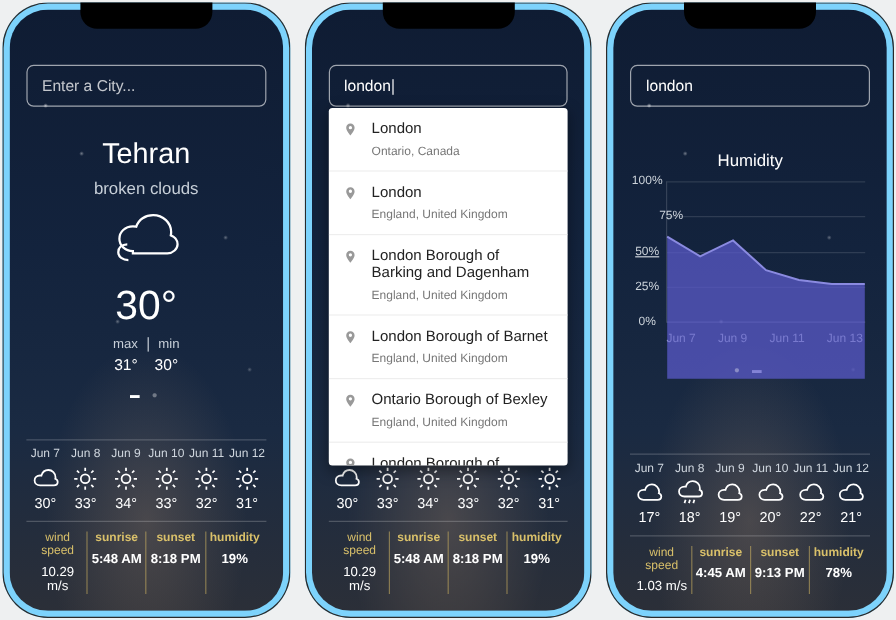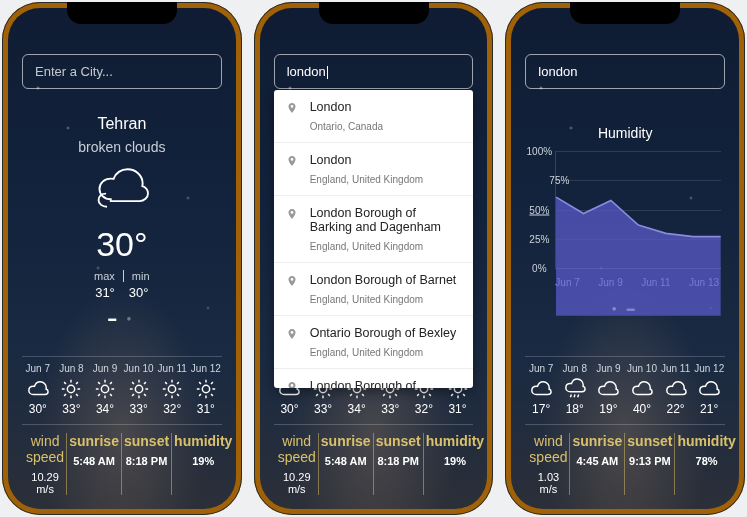--- a/index.html
+++ b/index.html
@@ -5,21 +5,21 @@
   * { box-sizing: border-box; margin: 0; padding: 0; }
   body {
     width: 747px; height: 517px;
     background: #eef0f1;
     font-family: -apple-system, "Helvetica Neue", Arial, sans-serif;
     display: flex; gap: 12px; padding: 2px;
   }
   .phone {
     width: 241px; height: 513px;
     border-radius: 38px;
-    background: #a16207;
+    background: #7dd3fc;
     position: relative;
     padding: 6px;
     box-shadow: 0 0 0 1px #2a2a2a inset;
   }
   .screen {
     width: 100%; height: 100%;
     border-radius: 32px;
     overflow: hidden;
     position: relative;
     background:
@@ -44,21 +44,21 @@
     padding: 9px 12px;
     font-size: 13px;
     color: #fff;
     background: transparent;
     width: 100%;
   }
   .search::placeholder { color: rgba(255,255,255,.75); }
   .cursor { display:inline-block; width:1px; height:13px; background:#fff; vertical-align:middle; margin-left:1px;}
   
   .hero { text-align:center; margin-top: 26px; }
-  .city { font-size: 16px; font-weight:400; }
+  .city { font-size: 24px; font-weight:400; }
   .cond { font-size: 14px; color: #c7cfd8; margin-top:6px; }
   .cloud { margin: 10px auto 6px; width:60px; height:46px; }
   .temp { font-size: 34px; font-weight:500; margin-top:4px;}
   .mm { font-size:11px; color:#c7cfd8; margin-top:6px; display:flex; justify-content:center; gap:8px;}
   .mm .sep { border-left:1px solid #c7cfd8; padding-left:8px;}
   .mmv { font-size:13px; margin-top:3px; display:flex; justify-content:center; gap:14px;}
   .dots { margin-top:14px; text-align:center; letter-spacing:4px; font-size:8px;}
   .dots .dim { opacity:.35;}
   
   .strip {
@@ -68,21 +68,21 @@
     display:flex; justify-content:space-between;
     padding: 6px 0 8px; gap:2px;
   }
   .day { text-align:center; flex:1; font-size:10px; color:#cfd6de;}
   .day .ic { margin: 4px auto 2px; width:22px; height:22px; display:block;}
   .day .t { font-size:12px; color:#fff;}
   
   .footer { display:flex; justify-content:space-between; padding:8px 2px 0; font-size:11px; text-align:center;}
   .footer .cell { flex:1; padding:0 2px;}
   .footer .cell + .cell { border-left:1px solid rgba(220,190,100,.5);font-weight:bold;}
-  .footer .lab { color:#d9c06a; font-size:14px;}
+  .footer .lab { color:#d9c06a; font-size:10px;}
   .footer .val { color:#fff; font-size:11px; margin-top:6px;}
   
   .ac {
     position:absolute; left:14px; right:14px; top:82px;
     background:#fff; color:#222; border-radius:3px;
     box-shadow:0 4px 12px rgba(0,0,0,.4);
     max-height: 298px; overflow:hidden;
   }
   .ac-row { display:flex; align-items:flex-start; gap:10px; padding:10px 12px; font-size:12px;}
   .ac-row + .ac-row { border-top:1px solid #eee;}
@@ -393,21 +393,21 @@
             <span class="ic"><svg viewBox="0 0 24 24" stroke="#fff" fill="none" stroke-width="1.6">
                 <path d="M7 18c-3 0-5-2-5-4.5S4 9 7 9c.4 0 .8 0 1.2.1C9 6.2 11.5 4 14.5 4 18 4 21 7 21 10.5c0 .5 0 1-.2 1.5 1.3.5 2.2 1.7 2.2 3 0 1.7-1.5 3-3.5 3H7z"></path>
               </svg></span>
             <div class="t">19°</div>
           </div>
           <div class="day">
             <div>Jun 10</div>
             <span class="ic"><svg viewBox="0 0 24 24" stroke="#fff" fill="none" stroke-width="1.6">
                 <path d="M7 18c-3 0-5-2-5-4.5S4 9 7 9c.4 0 .8 0 1.2.1C9 6.2 11.5 4 14.5 4 18 4 21 7 21 10.5c0 .5 0 1-.2 1.5 1.3.5 2.2 1.7 2.2 3 0 1.7-1.5 3-3.5 3H7z"></path>
               </svg></span>
-            <div class="t">40°</div>
+            <div class="t">20°</div>
           </div>
           <div class="day">
             <div>Jun 11</div>
             <span class="ic"><svg viewBox="0 0 24 24" stroke="#fff" fill="none" stroke-width="1.6">
                 <path d="M7 18c-3 0-5-2-5-4.5S4 9 7 9c.4 0 .8 0 1.2.1C9 6.2 11.5 4 14.5 4 18 4 21 7 21 10.5c0 .5 0 1-.2 1.5 1.3.5 2.2 1.7 2.2 3 0 1.7-1.5 3-3.5 3H7z"></path>
               </svg></span>
             <div class="t">22°</div>
           </div>
           <div class="day">
             <div>Jun 12</div>

